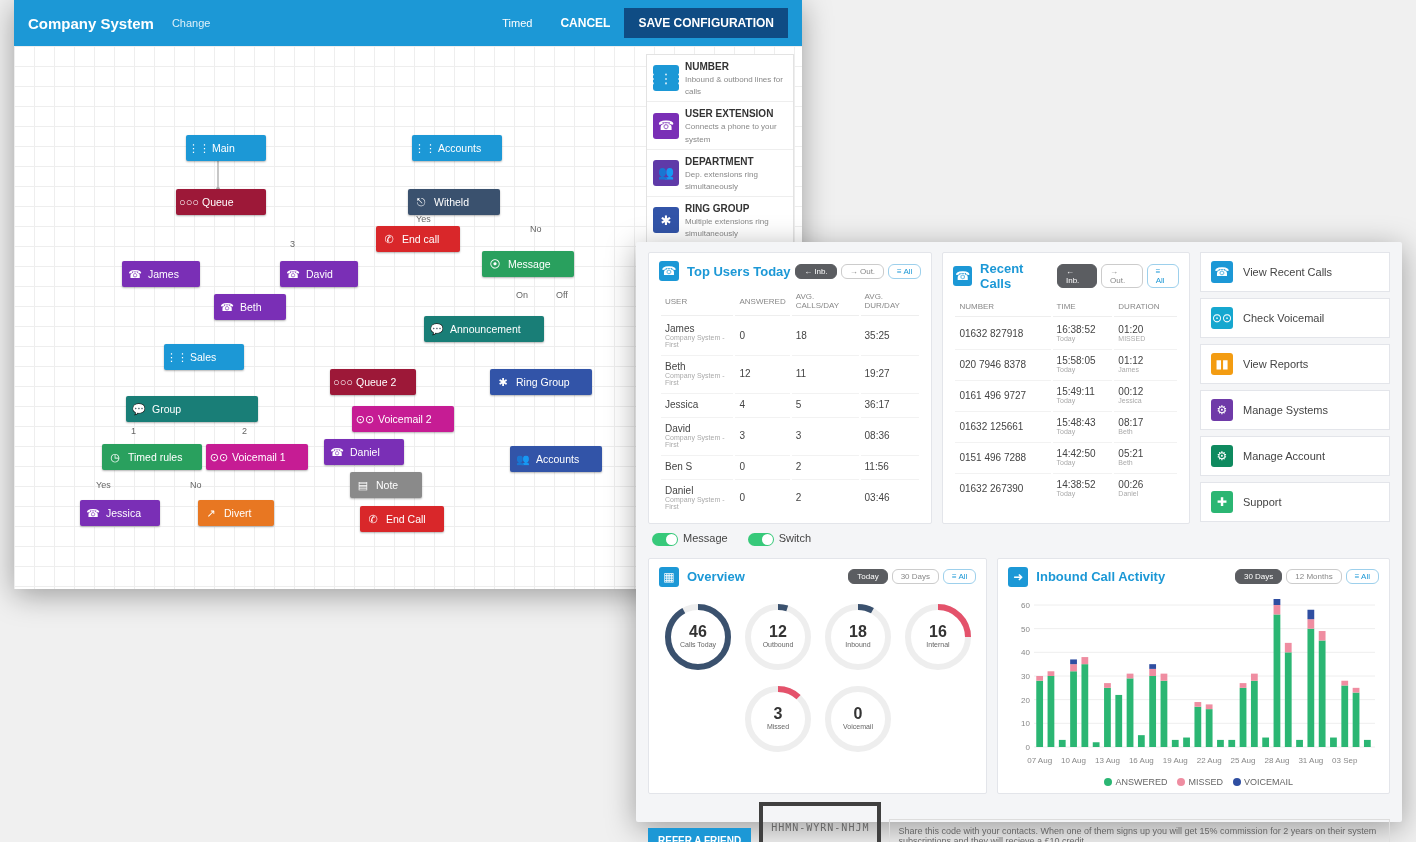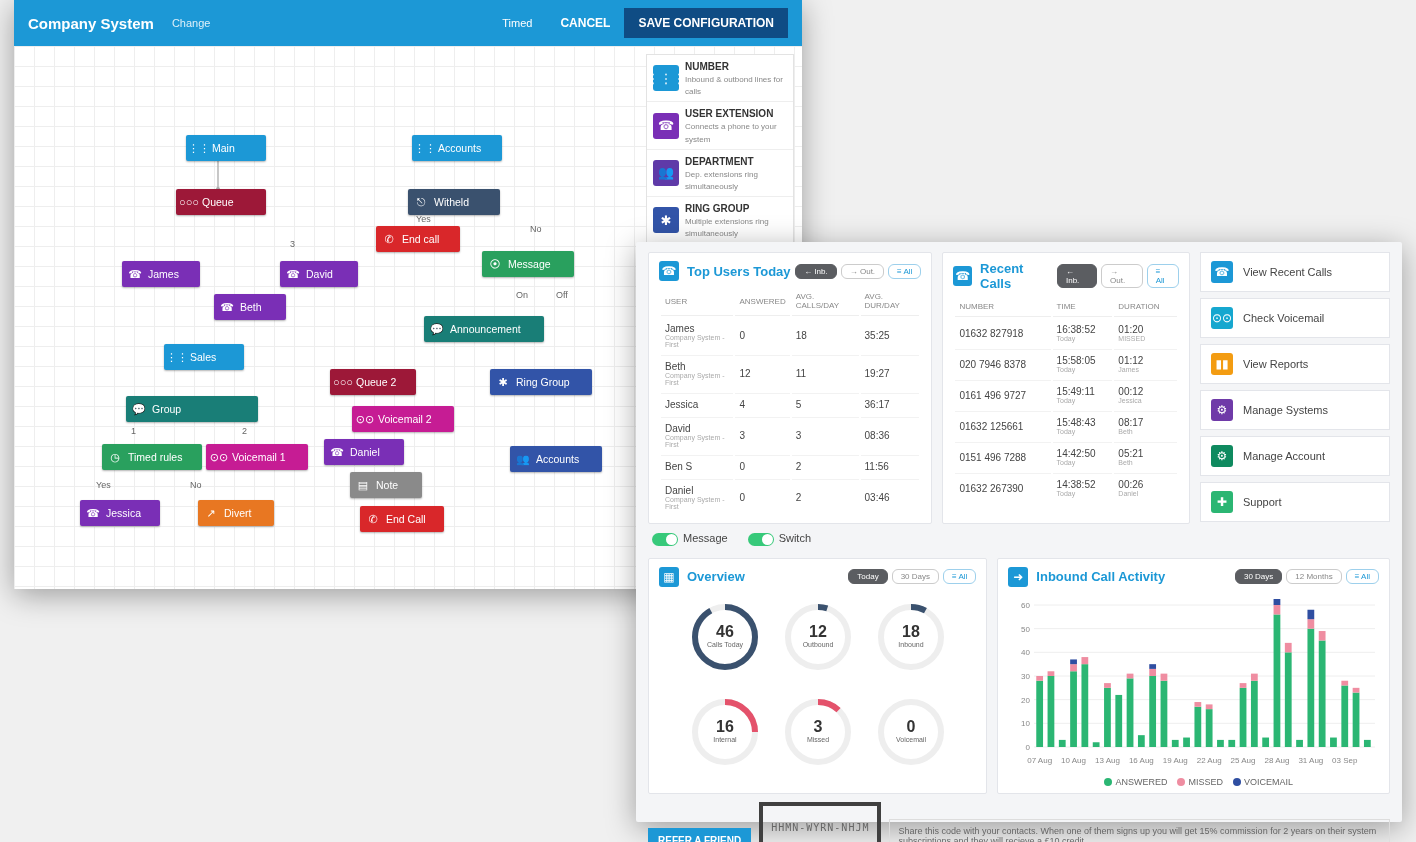--- a/index.html
+++ b/index.html
@@ -43,21 +43,21 @@
   .pill.blue{color:#1c98d6;border-color:#9dd0ec}
   th,td{text-align:left;padding:5px 4px;font-size:10px}
   th{color:#888;font-size:8px;font-weight:normal;border-bottom:1px solid #eee}
   tr+tr td{border-top:1px solid #f2f2f2}
   .sub{display:block;font-size:7px;color:#aaa}
   .sidebar{width:190px;display:flex;flex-direction:column;gap:6px}
   .sb-item{display:flex;align-items:center;gap:10px;padding:8px 10px;background:#fff;border:1px solid #e3e5ea;cursor:pointer}
   .sb-icon{width:22px;height:22px;border-radius:3px;display:flex;align-items:center;justify-content:center;color:#fff;font-size:12px}
   .toggle{width:26px;height:13px;border-radius:7px;background:#37c97a;position:relative;display:inline-block;vertical-align:middle;margin-right:5px}
   .toggle::after{content:'';width:11px;height:11px;border-radius:50%;background:#fff;position:absolute;top:1px;right:1px}
-  .donuts{display:flex;flex-wrap:wrap;justify-content:center;gap:17px;padding:8px 0 12px 0}
+  .donuts{display:flex;flex-wrap:wrap;justify-content:center;gap:4px;padding:8px 0 12px 0}
   .donut{width:76px;text-align:center}
   .donut svg{width:76px;height:76px}
   .donut .dv{font-size:16px;font-weight:bold;fill:#333}
   .donut .dl{font-size:7px;fill:#666}
   .chart{padding:8px 10px 4px 10px}
   .legend{text-align:center;font-size:9px;color:#666;padding:2px 0 6px 0}
   .ldot{display:inline-block;width:8px;height:8px;border-radius:50%;margin:0 3px 0 10px;vertical-align:middle}
   .refer{display:flex;align-items:flex-end;gap:8px;margin-top:8px}
   .refer-btn{background:#1c98d6;color:#fff;font-weight:bold;font-size:10px;padding:7px 10px;cursor:pointer}
   .refer-code{border:4px solid #404040;padding:16px 8px;font-family:monospace;letter-spacing:1px;font-size:10px;color:#666}

